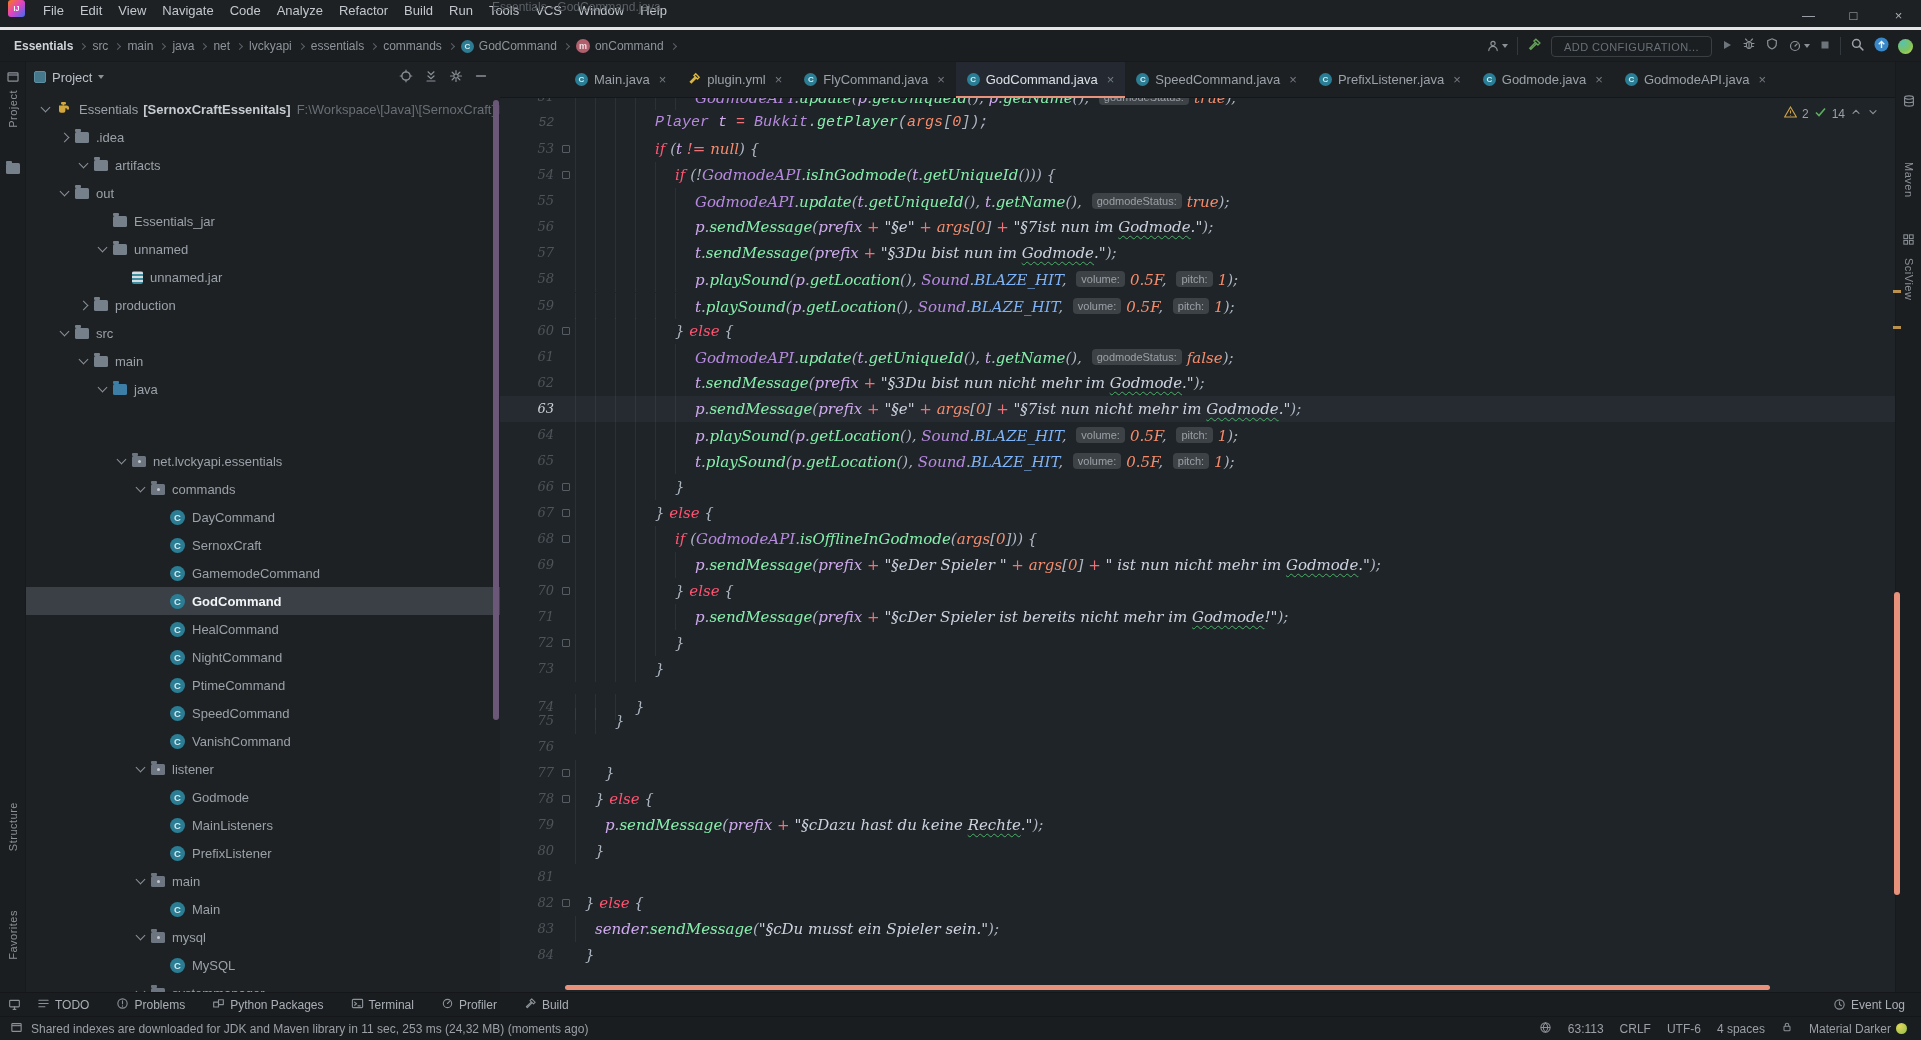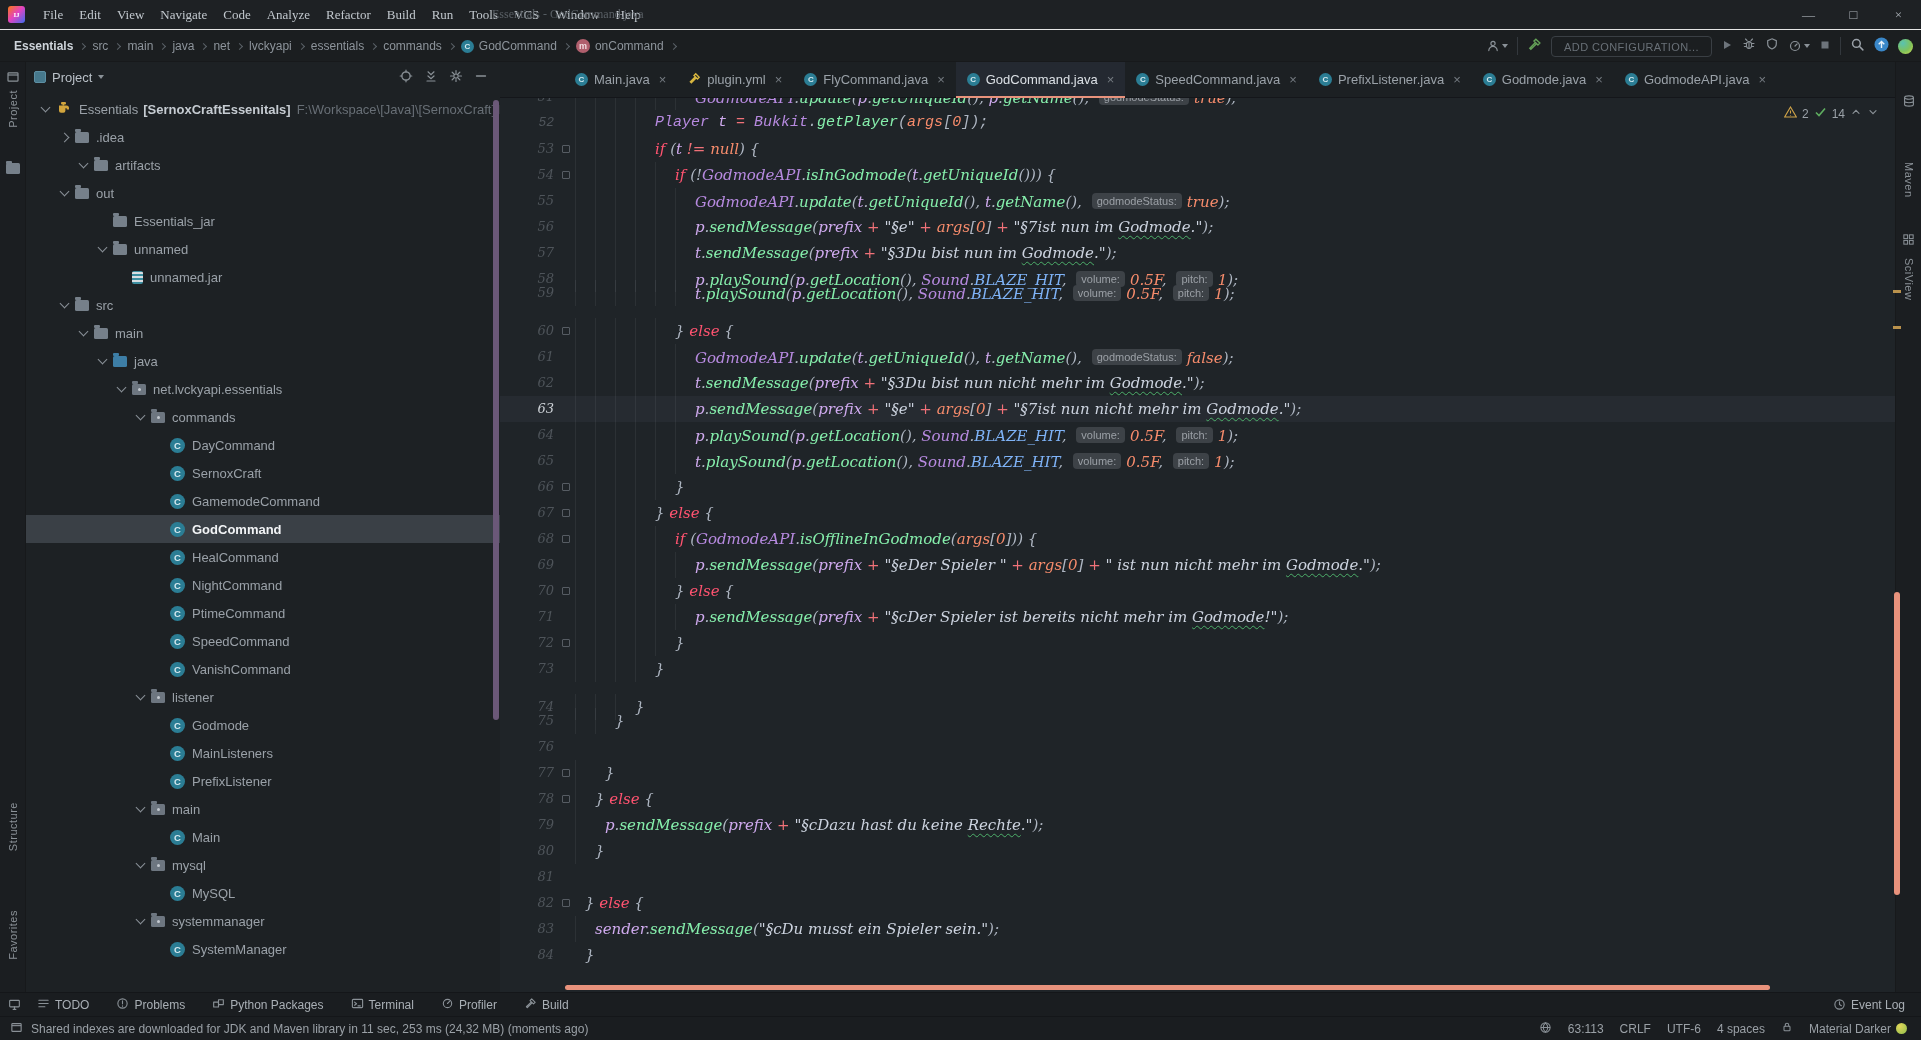--- a/index.html
+++ b/index.html
@@ -1,20 +1,20 @@
 <!DOCTYPE html>
 <html><head>
 <meta charset="utf-8">
 <style>
   html,body{margin:0;padding:0;background:#111;}
   *{box-sizing:border-box;}
   .app{position:relative;width:1921px;height:1040px;background:#1d2022;font-family:"Liberation Sans",sans-serif;overflow:hidden;color:#c6ccd2;}
 
   
-  .titlebar{position:absolute;left:0;top:0;right:0;height:30px;display:flex;align-items:center;background:#1e2124;border-bottom:1px solid #e5e5e5;font-family:Liberation Serif, serif;}
+  .titlebar{position:absolute;left:0;top:0;right:0;height:30px;display:flex;background:#1e2124;border-bottom:3px solid #e5e5e5;}
   .logo{flex:none;width:17px;height:17px;margin:0 10px 0 8px;border-radius:3px;background:linear-gradient(135deg,#f97a12,#e343c1 48%,#3d6df0);font-size:7px;font-weight:bold;color:#fff;display:flex;align-items:center;justify-content:center;}
   .menubar{display:flex;}
   .menu-item{padding:3px 8px;font-size:13px;color:#c2c8ce;}
   .wintitle{position:absolute;left:492px;font-size:12px;color:#5a6066;}
   .wincontrols{position:absolute;right:0;top:0;height:30px;display:flex;}
   .winbtn{width:45px;height:30px;display:flex;align-items:center;justify-content:center;color:#aab0b6;font-size:13px;}
 
   
   .toolbar-row{position:absolute;left:0;top:30px;right:0;height:32px;background:#1b1e20;border-bottom:1px solid #17191b;}
   .breadcrumbs{position:absolute;left:14px;top:0;height:32px;display:flex;align-items:center;gap:7px;font-size:12px;color:#8d949b;}
@@ -306,36 +306,41 @@
         <div class="tree-row" style="padding-left: 73px;">
           <span class="chev down"></span>
           <span class="t-ic fld"></span>
           <span>unnamed</span>
         </div>
         <div class="tree-row" style="padding-left: 92px;">
           <span class="chev none"></span>
           <span class="t-ic jar"></span>
           <span>unnamed.jar</span>
         </div>
+        <div class="tree-row" style="padding-left: 54px;">
+          <span class="chev right"></span>
+          <span class="t-ic fld"></span>
+          <span>production</span>
+        </div>
         <div class="tree-row" style="padding-left: 35px;">
           <span class="chev down"></span>
           <span class="t-ic fld"></span>
           <span>src</span>
         </div>
         <div class="tree-row" style="padding-left: 54px;">
           <span class="chev down"></span>
           <span class="t-ic fld"></span>
           <span>main</span>
         </div>
         <div class="tree-row" style="padding-left: 73px;">
           <span class="chev down"></span>
           <span class="t-ic fld src"></span>
           <span>java</span>
         </div>
-        <div class="tree-row" style="padding-left: 92px;">
+        <div class="tree-row" style="padding-left: 92px; margin-top: 44px;">
           <span class="chev down"></span>
           <span class="t-ic fld pkg"></span>
           <span>net.lvckyapi.essentials</span>
         </div>
         <div class="tree-row" style="padding-left: 111px;">
           <span class="chev down"></span>
           <span class="t-ic fld pkg"></span>
           <span>commands</span>
         </div>
         <div class="tree-row" style="padding-left: 130px;">
@@ -527,21 +532,21 @@
           <span class="code"><span class="g"></span><span class="g"></span><span class="g"></span><span class="g"></span><span class="g"></span><span class="g"></span><span class="sg-vr">p</span><span class="sg-pl">.</span><span class="sg-mth">sendMessage</span><span class="sg-pl">(</span><span class="sg-vr">prefix </span><span class="sg-op">+ </span><span class="sg-st">"§e" </span><span class="sg-op">+ </span><span class="sg-nu">args</span><span class="sg-pl">[</span><span class="sg-nu">0</span><span class="sg-pl">] </span><span class="sg-op">+ </span><span class="sg-st">"§7ist nun im </span><span class="sg-ty">Godmode</span><span class="sg-st">."</span><span class="sg-pl">);</span></span>
         </div>
         <div class="cl" style="top: 142px;">
           <span class="ln">57</span>
           <span class="code"><span class="g"></span><span class="g"></span><span class="g"></span><span class="g"></span><span class="g"></span><span class="g"></span><span class="sg-vr">t</span><span class="sg-pl">.</span><span class="sg-mth">sendMessage</span><span class="sg-pl">(</span><span class="sg-vr">prefix </span><span class="sg-op">+ </span><span class="sg-st">"§3Du bist nun im </span><span class="sg-ty">Godmode</span><span class="sg-st">."</span><span class="sg-pl">);</span></span>
         </div>
         <div class="cl" style="top: 168px;">
           <span class="ln">58</span>
           <span class="code"><span class="g"></span><span class="g"></span><span class="g"></span><span class="g"></span><span class="g"></span><span class="g"></span><span class="sg-vr">p</span><span class="sg-pl">.</span><span class="sg-mth">playSound</span><span class="sg-pl">(</span><span class="sg-vr">p</span><span class="sg-pl">.</span><span class="sg-mth">getLocation</span><span class="sg-pl">(), </span><span class="sg-cls">Sound</span><span class="sg-pl">.</span><span class="sg-cs">BLAZE_HIT</span><span class="sg-pl">, </span><span class="hint">volume:</span><span class="sg-nu">0.5F</span><span class="sg-pl">, </span><span class="hint">pitch:</span><span class="sg-nu">1</span><span class="sg-pl">);</span></span>
         </div>
-        <div class="cl" style="top: 182px;">
+        <div class="cl" style="top: 195px;">
           <span class="ln">59</span>
           <span class="code"><span class="g"></span><span class="g"></span><span class="g"></span><span class="g"></span><span class="g"></span><span class="g"></span><span class="sg-vr">t</span><span class="sg-pl">.</span><span class="sg-mth">playSound</span><span class="sg-pl">(</span><span class="sg-vr">p</span><span class="sg-pl">.</span><span class="sg-mth">getLocation</span><span class="sg-pl">(), </span><span class="sg-cls">Sound</span><span class="sg-pl">.</span><span class="sg-cs">BLAZE_HIT</span><span class="sg-pl">, </span><span class="hint">volume:</span><span class="sg-nu">0.5F</span><span class="sg-pl">, </span><span class="hint">pitch:</span><span class="sg-nu">1</span><span class="sg-pl">);</span></span>
         </div>
         <div class="cl" style="top: 220px;">
           <span class="ln">60</span>
           <span class="fold"></span>
           <span class="code"><span class="g"></span><span class="g"></span><span class="g"></span><span class="g"></span><span class="g"></span><span class="sg-pl">} </span><span class="sg-kw">else</span><span class="sg-pl"> {</span></span>
         </div>
         <div class="cl" style="top: 246px;">
           <span class="ln">61</span>

